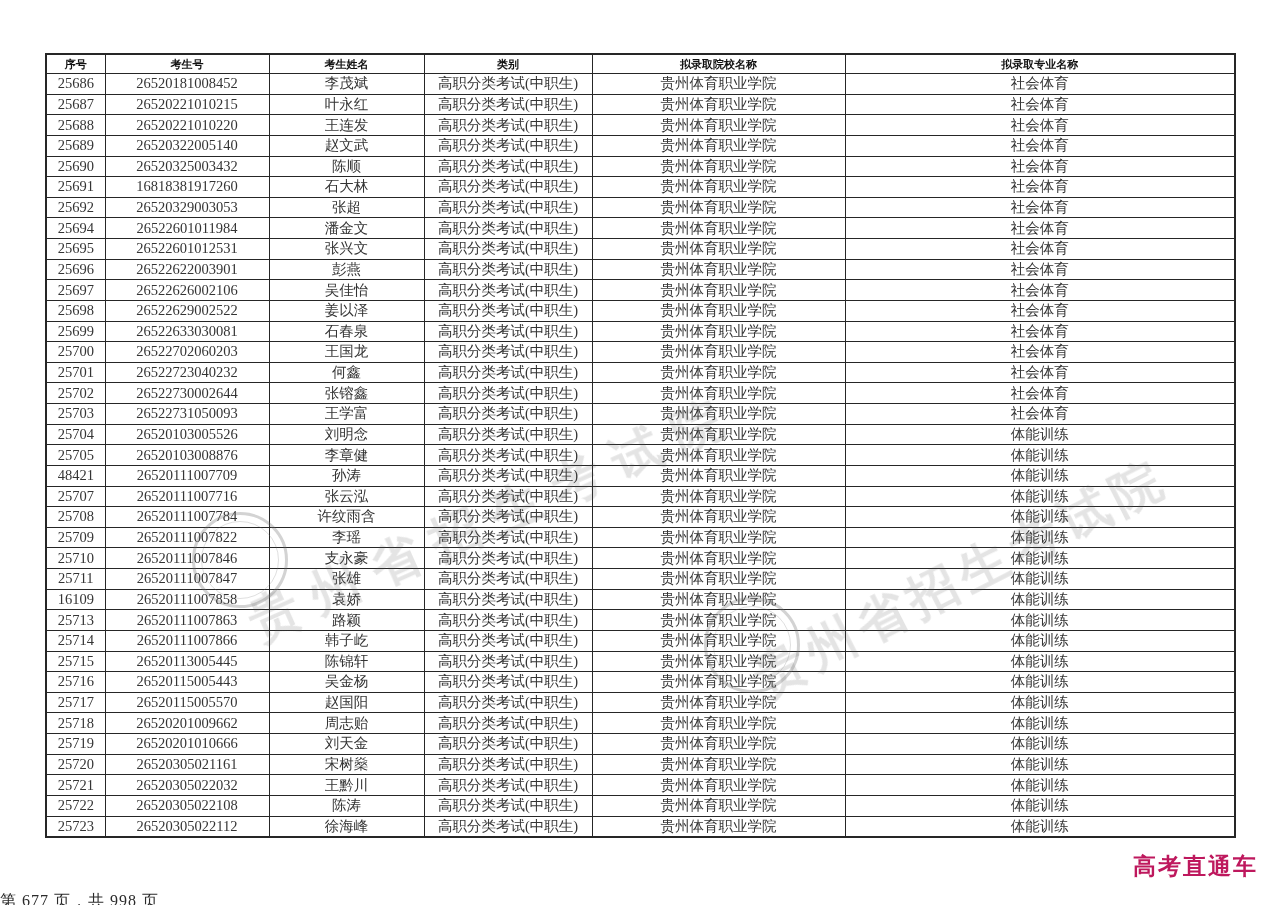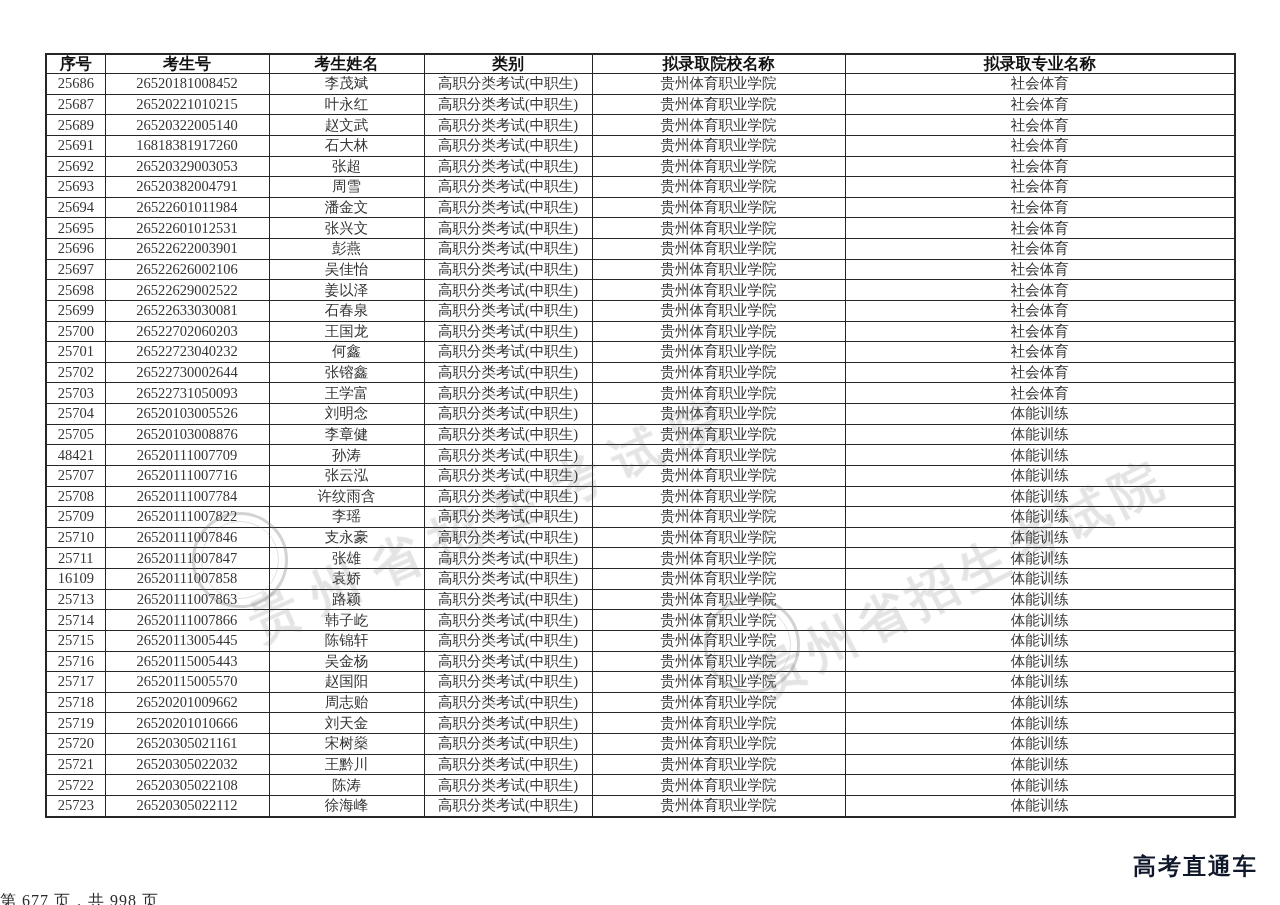--- a/index.html
+++ b/index.html
@@ -21,21 +21,21 @@
     table-layout:fixed;
     background:transparent;
   }
   table.roster,table.roster th,table.roster td{
     border:1px solid #262626;
   }
   table.roster{border-width:2px;}
   table.roster th{
     height:18px;
     padding:0 2px;
-    font-size:16px;
+    font-size:11px;
     font-weight:bold;
     color:#111;
     text-align:center;
     line-height:18px;
     white-space:nowrap;
     overflow:hidden;
   }
   table.roster td{
     height:19.63px;
     padding:0 2px;
@@ -94,21 +94,21 @@
     font-size:16px;
     color:#2b2b2b;
     letter-spacing:1px;
     margin-top:27px;
   }
   .brand-logo{
     position:absolute;
     top:851px;right:22px;
     font-size:23px;
     font-weight:bold;
-    color:#0f172a;
+    color:#be185d;
     letter-spacing:2px;
     font-family:"Liberation Sans","DejaVu Sans",sans-serif;
   }
 </style>
 </head>
 <body>
 
 <div class="page">
 
   <table class="roster">
@@ -141,47 +141,55 @@
         </tr>
         <tr>
           <td>25687</td>
           <td>26520221010215</td>
           <td>叶永红</td>
           <td>高职分类考试(中职生)</td>
           <td>贵州体育职业学院</td>
           <td>社会体育</td>
         </tr>
         <tr>
+          <td>25688</td>
+          <td>26520221010220</td>
+          <td>王连发</td>
+          <td>高职分类考试(中职生)</td>
+          <td>贵州体育职业学院</td>
+          <td>社会体育</td>
+        </tr>
+        <tr>
           <td>25689</td>
           <td>26520322005140</td>
           <td>赵文武</td>
           <td>高职分类考试(中职生)</td>
           <td>贵州体育职业学院</td>
           <td>社会体育</td>
         </tr>
         <tr>
+          <td>25690</td>
+          <td>26520325003432</td>
+          <td>陈顺</td>
+          <td>高职分类考试(中职生)</td>
+          <td>贵州体育职业学院</td>
+          <td>社会体育</td>
+        </tr>
+        <tr>
           <td>25691</td>
           <td>16818381917260</td>
           <td>石大林</td>
           <td>高职分类考试(中职生)</td>
           <td>贵州体育职业学院</td>
           <td>社会体育</td>
         </tr>
         <tr>
           <td>25692</td>
           <td>26520329003053</td>
           <td>张超</td>
-          <td>高职分类考试(中职生)</td>
-          <td>贵州体育职业学院</td>
-          <td>社会体育</td>
-        </tr>
-        <tr>
-          <td>25693</td>
-          <td>26520382004791</td>
-          <td>周雪</td>
           <td>高职分类考试(中职生)</td>
           <td>贵州体育职业学院</td>
           <td>社会体育</td>
         </tr>
         <tr>
           <td>25694</td>
           <td>26522601011984</td>
           <td>潘金文</td>
           <td>高职分类考试(中职生)</td>
           <td>贵州体育职业学院</td>

